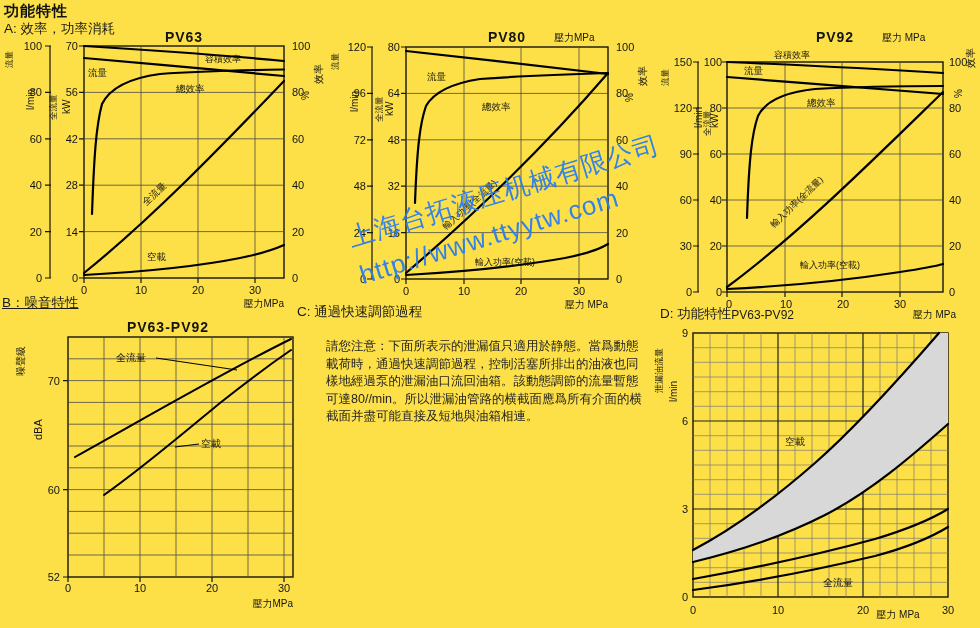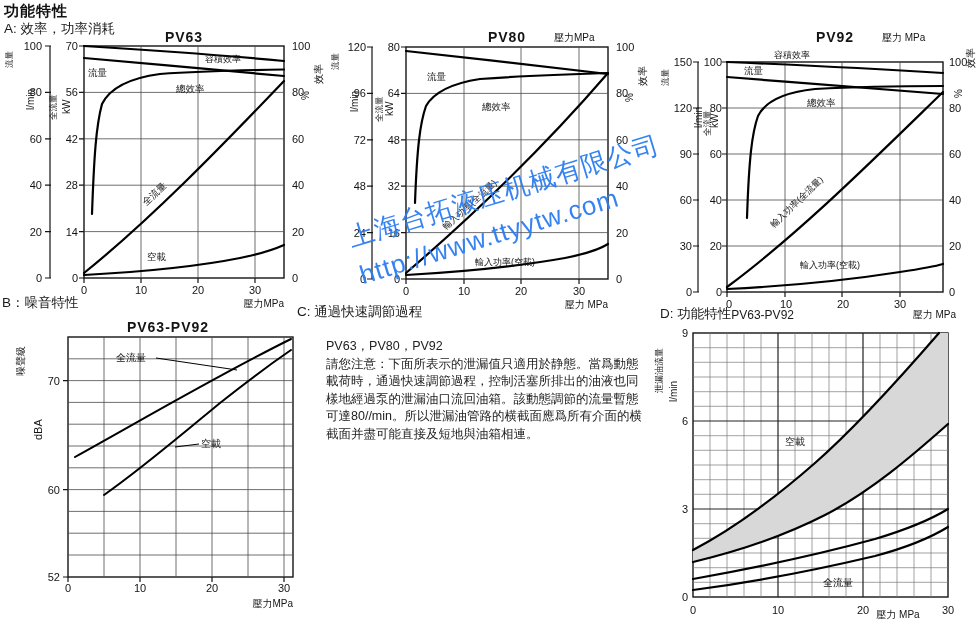--- a/index.html
+++ b/index.html
@@ -1,16 +1,16 @@
 <!DOCTYPE html>
 <html><head>
 <meta charset="utf-8">
 <style>
   html,body{margin:0;padding:0;background:#e8e8e8;}
-  #page{position:relative;width:980px;height:628px;background:#ffffff;overflow:hidden;
+  #page{position:relative;width:980px;height:628px;background:#fde047;overflow:hidden;
         font-family:"Liberation Sans",sans-serif;color:#111;}
   .abs{position:absolute;}
   .hdr{font-size:13.5px;color:#1a1a1a;}
   .pgtitle{font-size:15px;font-weight:bold;letter-spacing:1px;}
   .sub{font-size:12px;}
   svg text{fill:#141414;}
   .t11{font-size:11px;}
   .t10{font-size:10px;}
   .t9{font-size:9px;}
   .t95{font-size:9.5px;}
@@ -32,21 +32,21 @@
   #watermark .wm1{font-size:26px;letter-spacing:1px;}
   #watermark .wm2{font-size:26px;letter-spacing:1px;margin-top:6px;}
 </style>
 </head>
 <body>
 
 <div id="page">
 
   <div class="abs pgtitle" style="left:4px;top:2px;">功能特性</div>
   <div class="abs hdr" style="left:4px;top:20px;">A: 效率，功率消耗</div>
-  <div class="abs hdr" style="left:2px;top:294px;">B：噪音特性</div>
+  <div class="abs hdr" style="left:2px;top:294px;text-decoration:underline;">B：噪音特性</div>
   <div class="abs hdr" style="left:297px;top:303px;">C: 通過快速調節過程</div>
   <div class="abs hdr" style="left:660px;top:305px;">
     <span>D: 功能特性</span><span class="sub" style="position:relative;top:1px;">PV63-PV92</span>
   </div>
 
   <svg class="abs" style="left:0;top:28px;" width="332" height="292" viewBox="0 0 332 292">
     <text class="ttl" text-anchor="middle" x="184" y="14">PV63</text>
     <rect class="frame" x="84" y="18" width="200" height="232"></rect>
     <path class="grid" d="M141 18V250M198 18V250M255 18V250M84 64.4H284M84 110.8H284M84 157.2H284M84 203.6H284"></path>
     <path class="axis" d="M50 18V250M45 18h6M45 64.4h6M45 110.8h6M45 157.2h6M45 203.6h6M45 250h6M79 18h5M79 64.4h5M79 110.8h5M79 157.2h5M79 203.6h5M79 250h5M84 250v5M141 250v5M198 250v5M255 250v5"></path>
@@ -230,21 +230,20 @@
     <text class="t11" text-anchor="end" x="38" y="195">3</text>
     <text class="t11" text-anchor="end" x="38" y="283">0</text>
     <text class="t11" text-anchor="middle" x="43" y="296">0</text>
     <text class="t11" text-anchor="middle" x="128" y="296">10</text>
     <text class="t11" text-anchor="middle" x="213" y="296">20</text>
     <text class="t11" text-anchor="middle" x="298" y="296">30</text>
     <text class="t10" text-anchor="middle" x="248" y="300">壓力 MPa</text>
   </svg>
 
   <div id="ctext" class="abs" style="left:326px;top:338px;">
-    <div>PV63，PV80，PV92</div>
     <div class="para">請您注意：下面所表示的泄漏值只適用於静態。當爲動態載荷時，通過快速調節過程，控制活塞所排出的油液也同樣地經過泵的泄漏油口流回油箱。該動態調節的流量暫態可達80//min。所以泄漏油管路的横截面應爲所有介面的横截面并盡可能直接及短地與油箱相連。</div>
   </div>
 
   <div id="watermark" class="abs" style="left:344px;top:222px;color:#2b7df0;">
     <div class="wm1">上海台拓液压机械有限公司</div>
     <div class="wm2">http://www.ttyytw.com</div>
   </div>
 
 </div>
 

